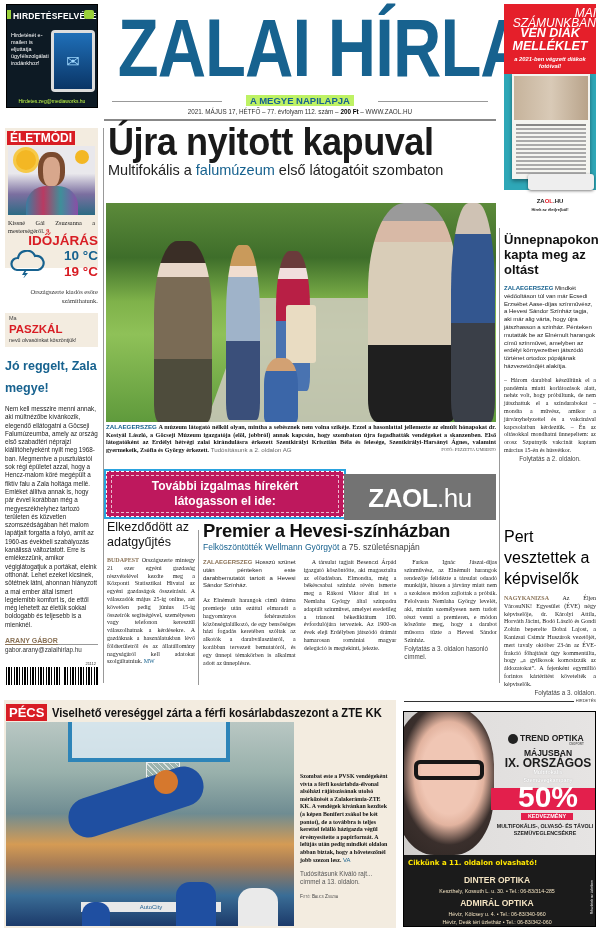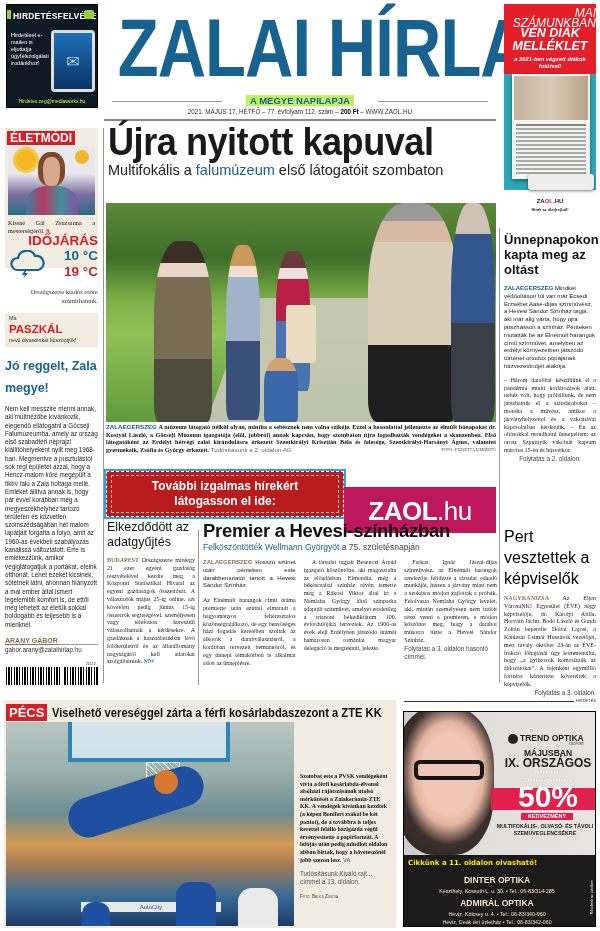--- a/index.html
+++ b/index.html
@@ -78,24 +78,24 @@
 #main-hd .sub b{color:#17628f;font-weight:normal}
 #main-photo{left:106px;top:203px;width:390px;height:219px;overflow:hidden;background:linear-gradient(180deg,#5c8a3a 0%,#3e6e2a 25%,#7fb24a 45%,#8fc158 60%,#5f9a3c 100%)}
 #main-photo .path{position:absolute;left:120px;top:95px;width:170px;height:140px;background:#cfcac0;transform:skewX(-20deg);opacity:.85}
 #main-photo .p{position:absolute;border-radius:40% 40% 10% 10%}
 #main-caption{left:106px;top:423px;width:390px;font-family:"Liberation Serif",serif;font-size:6.2px;line-height:7.6px;text-align:justify;color:#111;font-weight:bold}
 #main-caption .city{color:#17628f;font-family:"Liberation Sans",sans-serif;font-weight:bold}
 #main-caption .cont{color:#666;font-family:"Liberation Sans",sans-serif;font-weight:normal}
 #main-caption .foto{float:right;font-size:5px;color:#444;font-variant:small-caps;font-weight:normal}
 
 #zaol-banner{left:106px;top:471px;width:390px;height:46px}
-#zaol-banner .left{position:absolute;left:0;top:0;width:238px;height:46px;background:#b91c1c;border:1px dashed #fff;outline:2px solid #2aa3df}
+#zaol-banner .left{position:absolute;left:0;top:0;width:238px;height:46px;background:#be185d;border:1px dashed #fff;outline:2px solid #2aa3df}
 #zaol-banner .left .dash{position:absolute;left:4px;right:4px;top:3px;bottom:3px;border:1.5px dashed rgba(255,255,255,.7)}
 #zaol-banner .left .txt{position:absolute;left:0;right:0;top:7px;text-align:center;color:#fff;font-weight:bold;font-size:12px;line-height:15px}
-#zaol-banner .right{position:absolute;left:238px;top:16px;width:152px;height:46px;background:#be185d;border-radius:0 0 0 0}
+#zaol-banner .right{position:absolute;left:238px;top:3px;width:152px;height:46px;background:#737373;border-radius:0 0 0 0}
 #zaol-banner .right .txt{position:absolute;left:0;right:0;top:9px;text-align:center;color:#fff;font-weight:bold;font-size:26px;letter-spacing:-.5px}
 #zaol-banner .right .txt span{font-weight:normal}
 
 #ecol-border{left:499px;top:228px;width:1px;height:455px;background:#999}
 
 
 #unnep{left:504px;top:232px;width:92px}
 #unnep .hd{font-size:13px;font-weight:bold;line-height:15px;color:#111}
 #unnep .p1{margin-top:8px;font-size:6px;line-height:7.8px;color:#222;font-family:"Liberation Sans",sans-serif}
 #unnep .p2{margin-top:6px;font-family:"Liberation Serif",serif;font-size:6px;line-height:7.8px;text-align:justify;color:#222}

